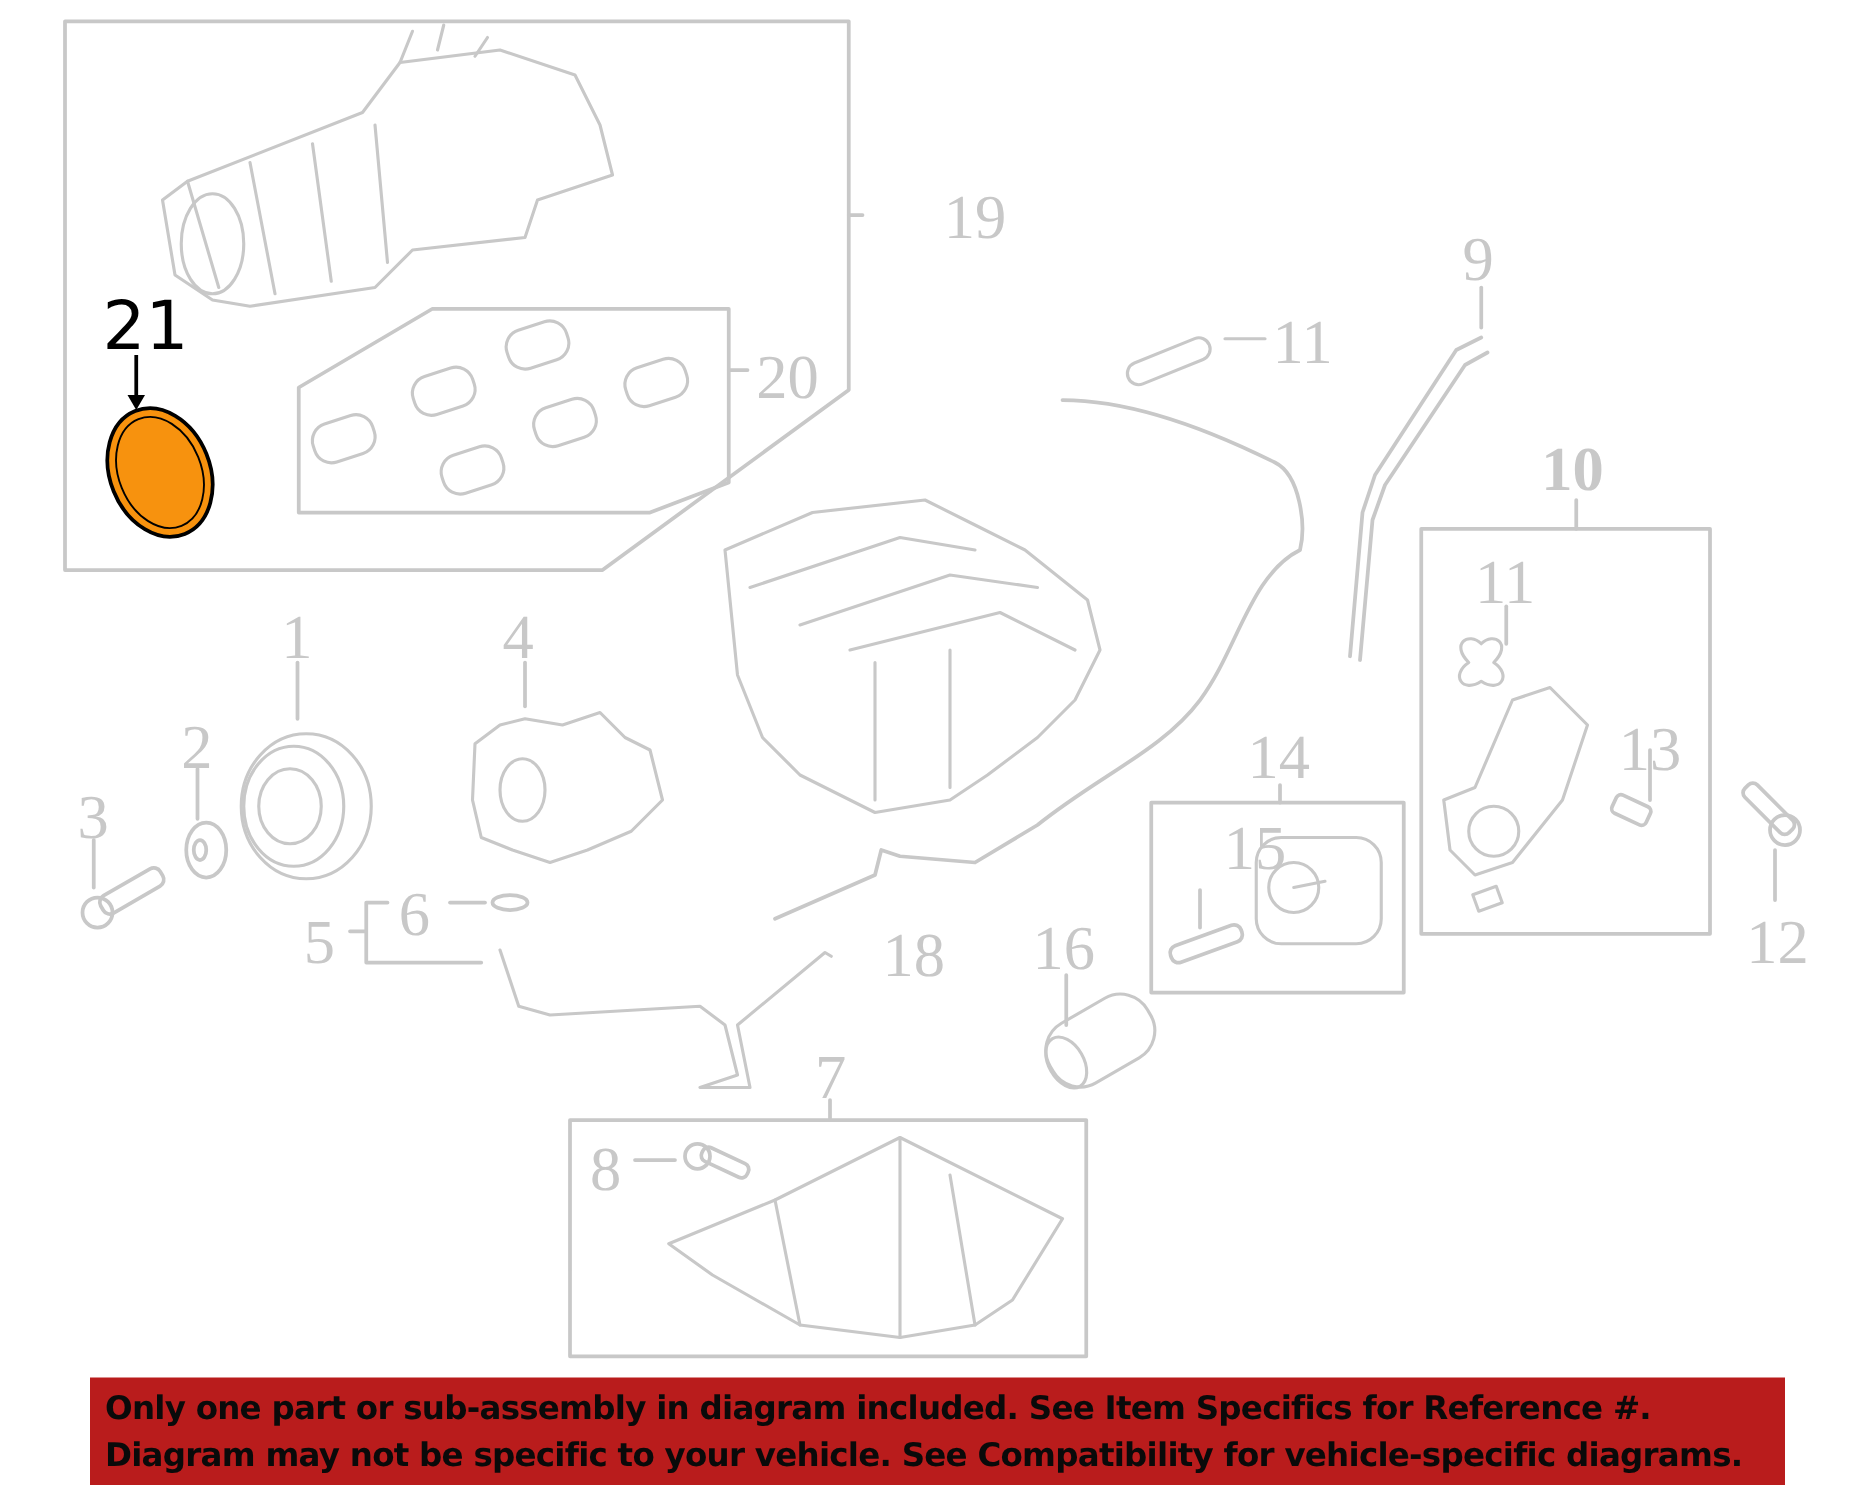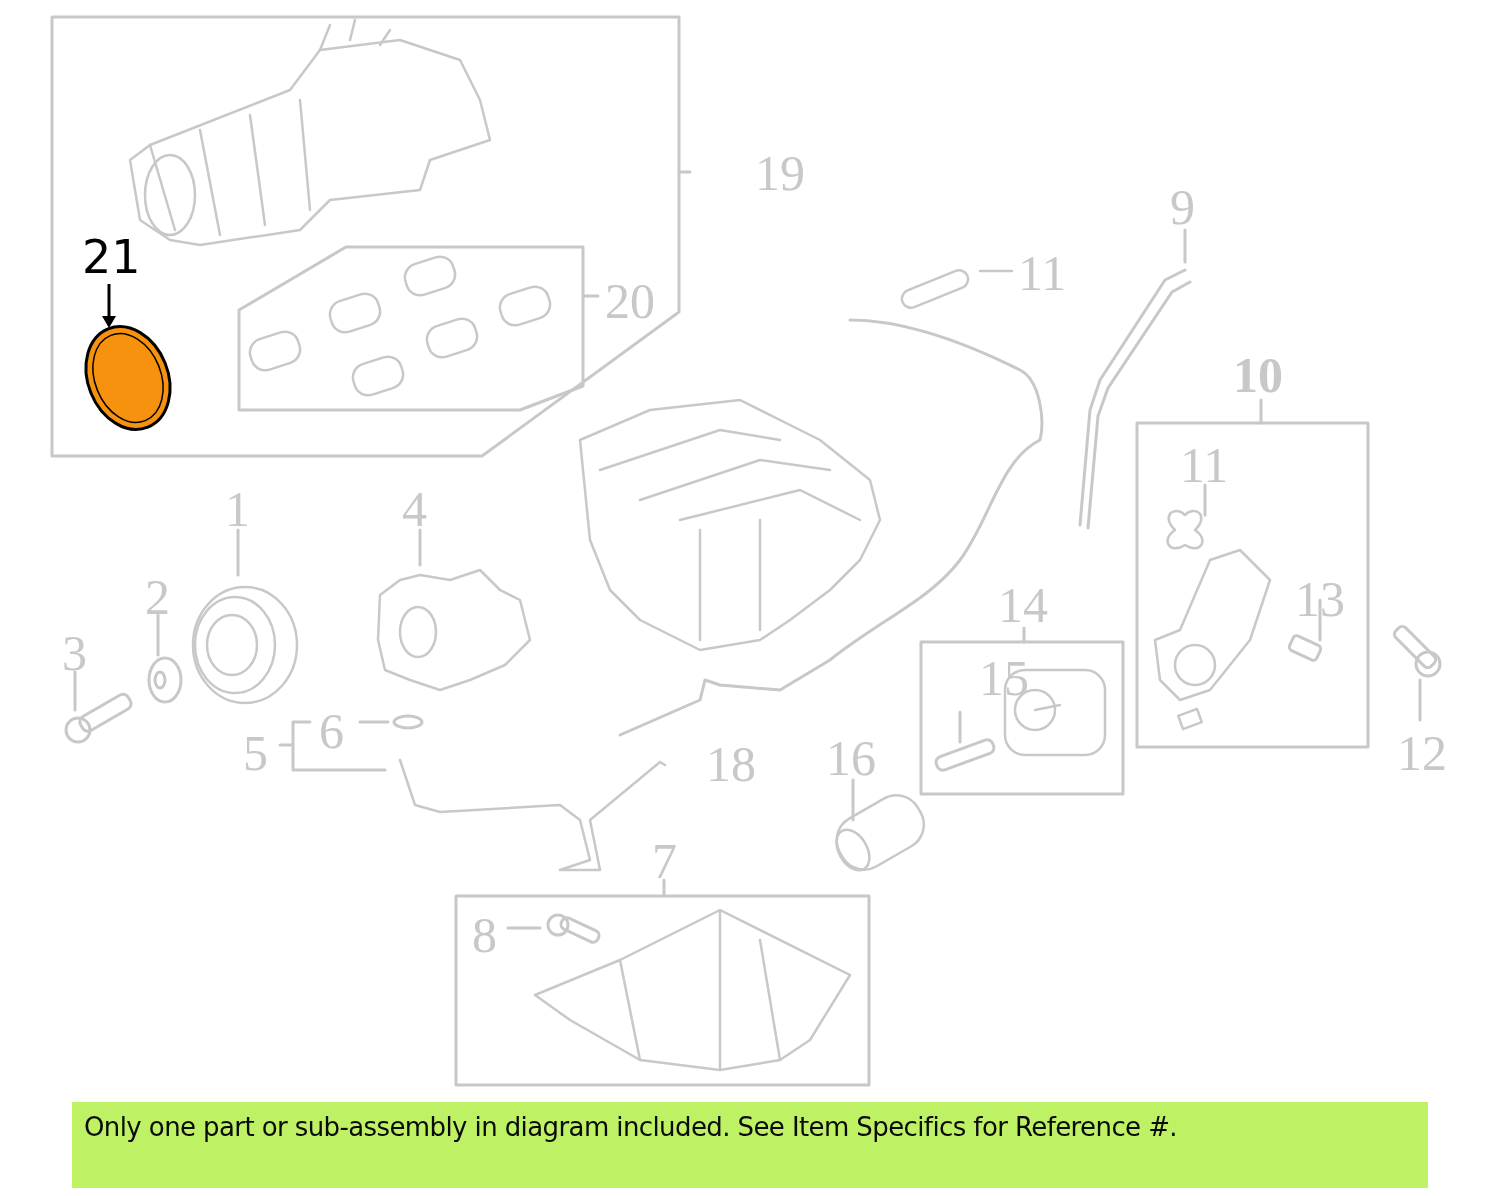--- a/index.html
+++ b/index.html
@@ -1,24 +1,24 @@
 <!DOCTYPE html>
 <html><head>
 <meta charset="utf-8">
 <style>
   html, body { margin:0; padding:0; background:#ffffff; }
   body { width:1500px; height:1196px; position:relative; overflow:hidden;
          font-family:"Liberation Serif", serif; }
   #diagram { position:absolute; left:0; top:0; width:1500px; height:1090px; }
   .callout { position:absolute; font-family:"Liberation Serif", serif; color:#c8c8c8;
              font-size:50px; line-height:1; }
-  .callout.active { font-family:"DejaVu Sans", sans-serif; color:#000; font-size:46px; }
+  .callout.active { font-family:"DejaVu Sans", sans-serif; color:#000; font-size:54px; }
   #banner { position:absolute; left:72px; top:1102px; width:1356px; height:86px;
-            background:#bef264; box-sizing:border-box; padding:6px 0 0 12px;
-            font-family:"DejaVu Sans", sans-serif; font-weight:normal;
+            background:#b91c1c; box-sizing:border-box; padding:6px 0 0 12px;
+            font-family:"DejaVu Sans", sans-serif; font-weight:bold;
             font-size:26px; color:#0a0a0a; letter-spacing:-0.6px; line-height:38px; }
   #banner div { white-space:nowrap; }
 </style>
 </head>
 <body>
 
 <svg id="diagram" viewBox="0 0 1500 1090" xmlns="http://www.w3.org/2000/svg">
   <g fill="none" stroke="#c8c8c8" stroke-width="3" stroke-linejoin="round" stroke-linecap="round">
 
     <polygon points="52,17 679,17 679,312 482,456 52,456"></polygon>
@@ -164,13 +164,14 @@
 <div class="callout" style="left:935px;top:653px;margin-left:44px;">15</div>
 <div class="callout" style="left:826px;top:733px;">16</div>
 <div class="callout" style="left:1018px;top:248px;">11</div>
 <div class="callout" style="left:706px;top:739px;">18</div>
 <div class="callout" style="left:717px;top:148px;margin-left:38px;">19</div>
 <div class="callout" style="left:605px;top:276px;">20</div>
 <div class="callout active" style="left:82px;top:234px;">21</div>
 
 <div id="banner">
   <div>Only one part or sub-assembly in diagram included. See Item Specifics for Reference #.</div>
+  <div>Diagram may not be specific to your vehicle. See Compatibility for vehicle-specific diagrams.</div>
 </div>
 
 </body></html>

